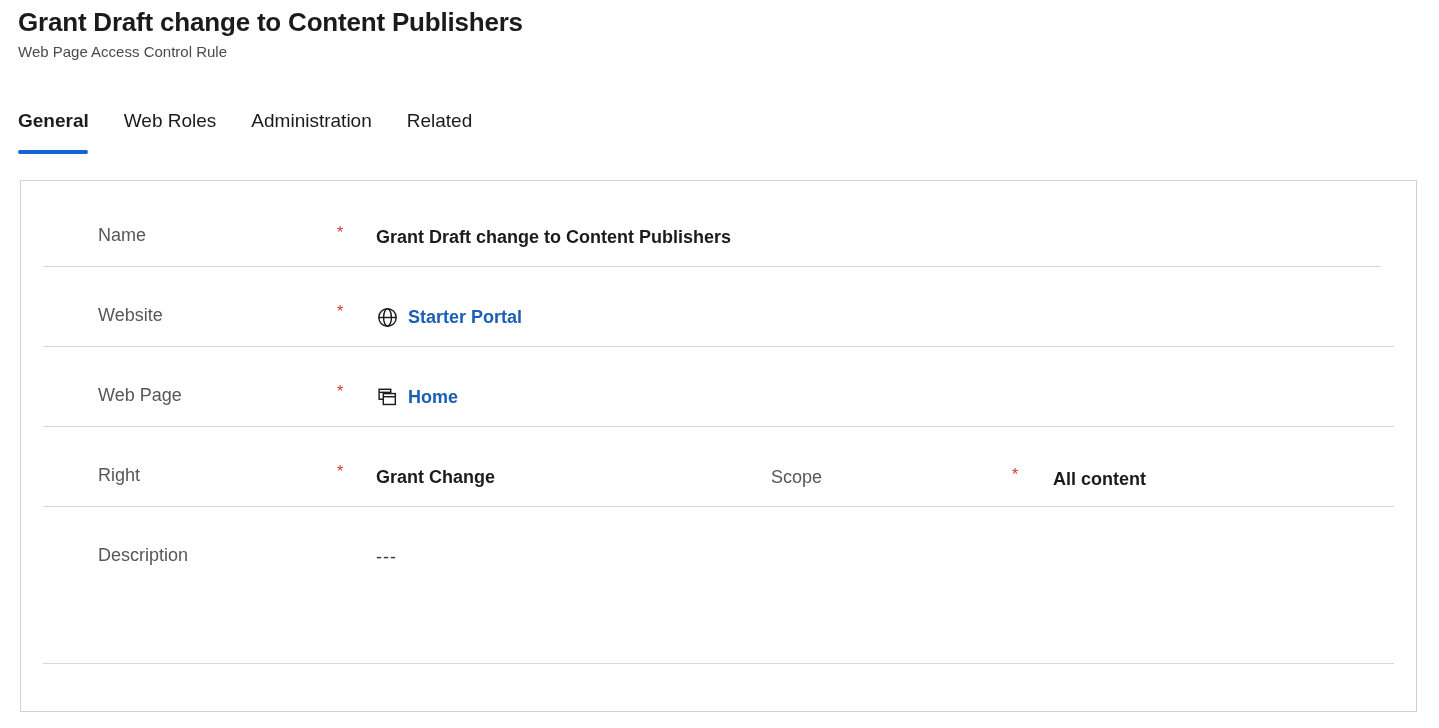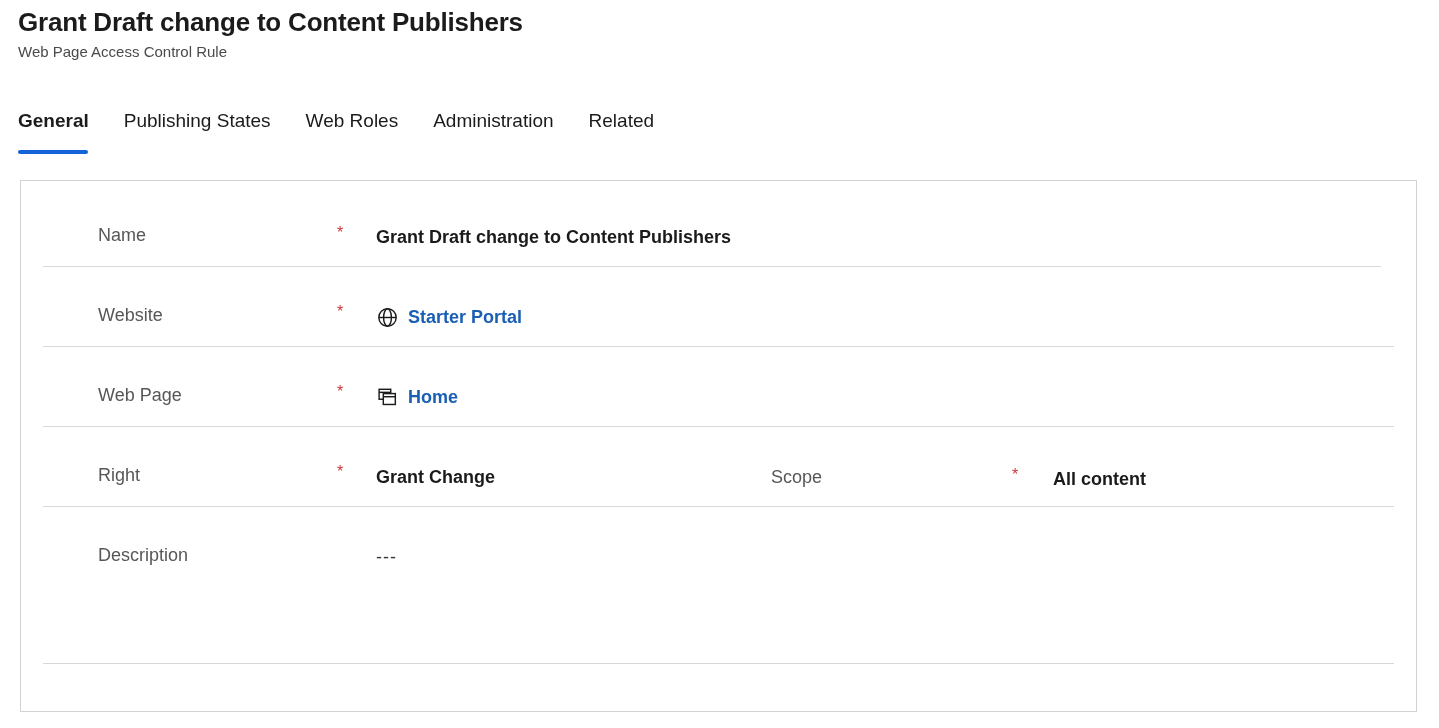--- a/index.html
+++ b/index.html
@@ -188,23 +188,20 @@
 <body>
 
 <div class="page-header">
   <h1 class="page-title">Grant Draft change to Content Publishers</h1>
   <div class="page-subtitle">Web Page Access Control Rule</div>
 </div>
 
 <div class="tab-strip">
   <div class="tab-item active">
     <span>General</span>
-  </div>
-  <div class="tab-item">
-    <span>Publishing States</span>
   </div>
   <div class="tab-item">
     <span>Web Roles</span>
   </div>
   <div class="tab-item">
     <span>Administration</span>
   </div>
   <div class="tab-item">
     <span>Related</span>
   </div>

